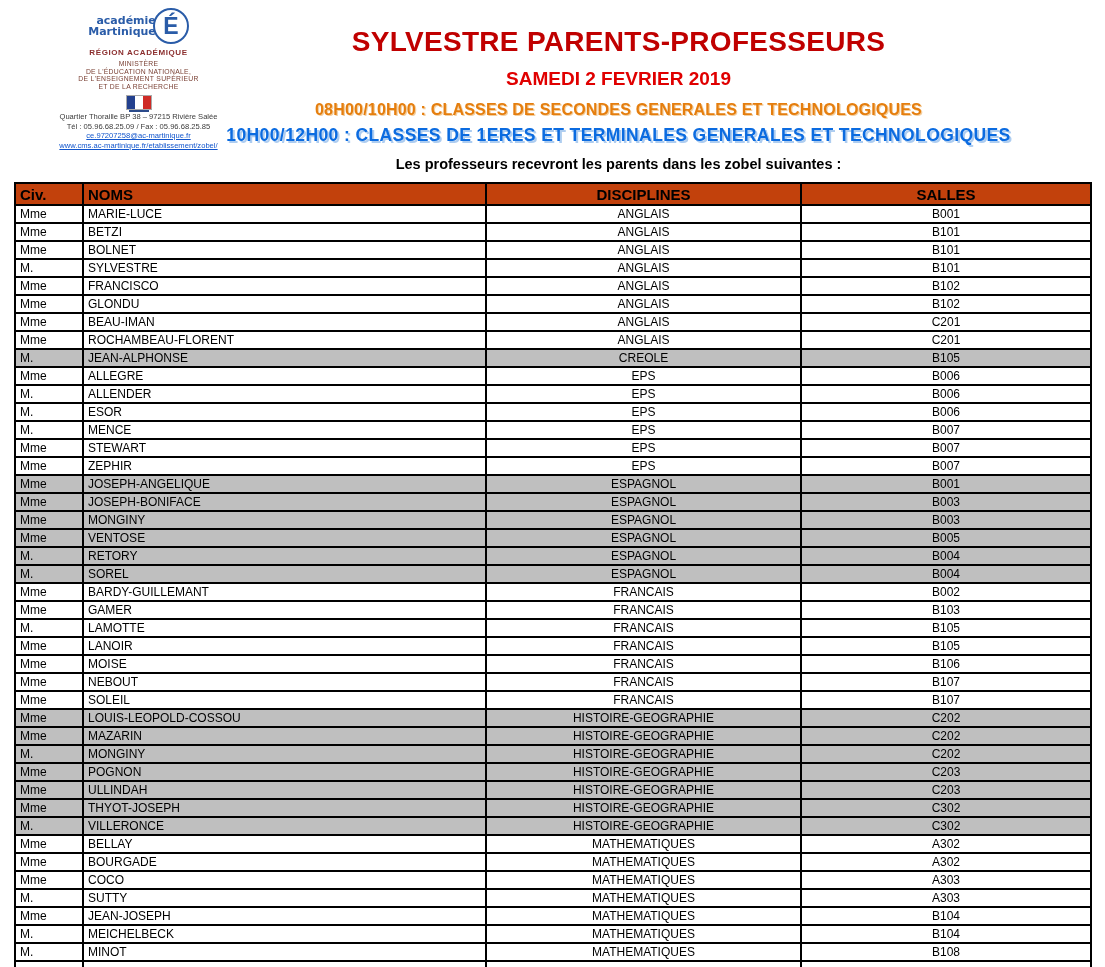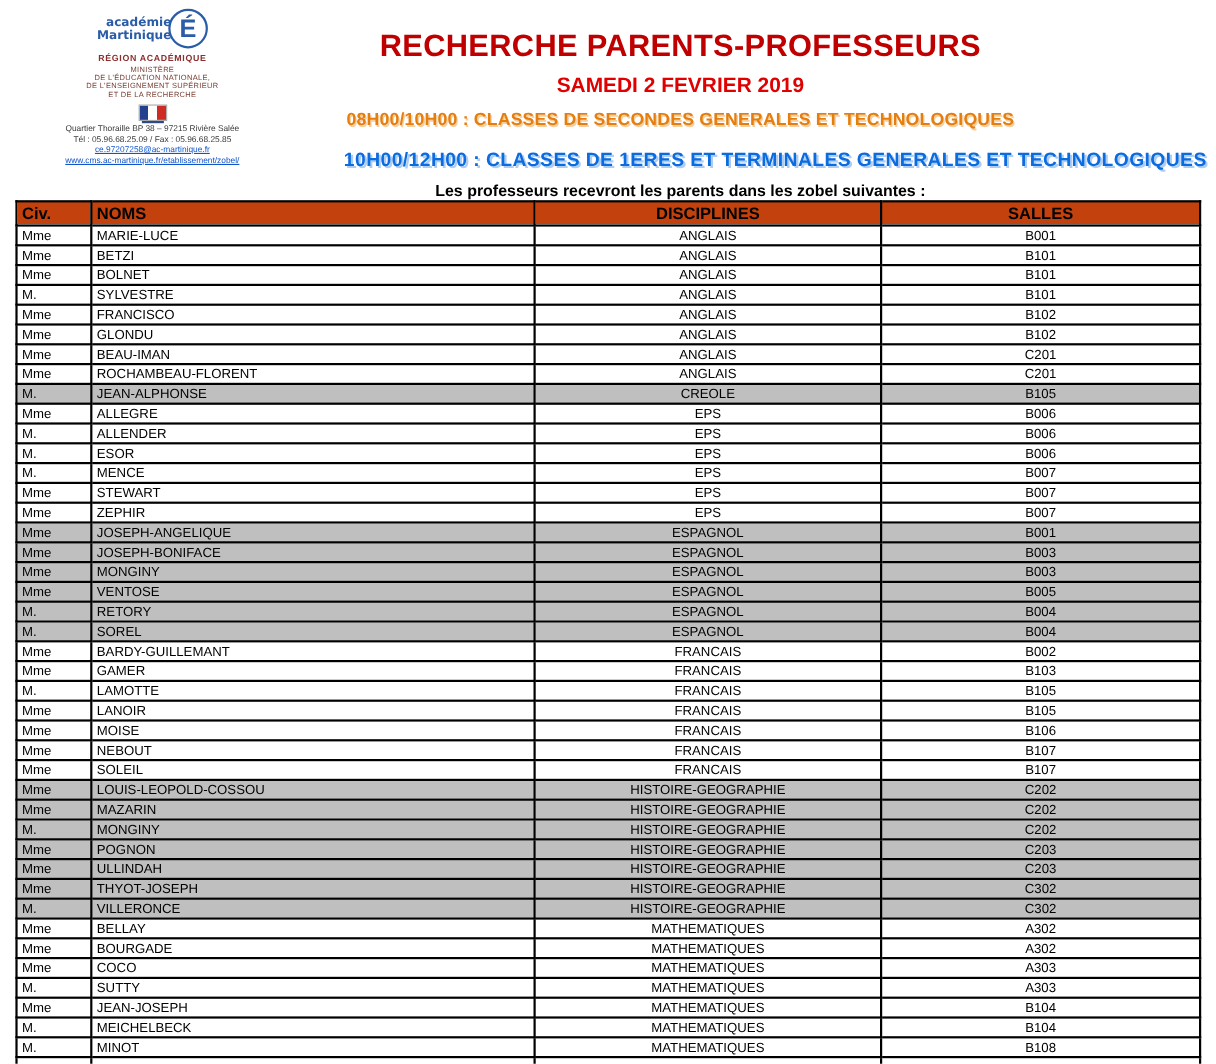--- a/index.html
+++ b/index.html
@@ -30,22 +30,22 @@
   .flag::after { content: ""; position: absolute; left: 2px; right: 2px; bottom: -3px; height: 2px; background: #2a4a8a; }
   .school-name { color: var(--school-blue, #2a5ca8); font-variant: small-caps; font-weight: bold; font-size: 18px; margin-top: 9px; letter-spacing: 0.3px; }
   .school-addr { font-size: 7.6px; color: #3a3a3a; margin-top: 1.5px; line-height: 9px; }
   .school-link { display: block; font-size: 7.6px; color: var(--link-blue, #1155cc); text-decoration: underline; line-height: 9.5px; cursor: pointer; }
 
   .titles { position: absolute; left: 140px; right: 8px; top: 0; text-align: center; }
   .title1 { margin-top: 26px; color: var(--title-red, #c00000); font-size: 28px; font-weight: bold; letter-spacing: 0.3px; }
   .title2 { margin-top: 10px; color: var(--date-red, #e00000); font-size: 19px; font-weight: bold; }
   .session1 { margin-top: 11px; color: var(--session1-orange, #e57e0e); font-size: 16px; font-weight: bold;
               text-shadow: 1.2px 1.2px 0 #f3cfa0; letter-spacing: 0.2px; }
-  .session2 { margin-top: 16px; color: var(--session2-blue, #0b6be0); font-size: 17.5px; font-weight: bold;
-              text-shadow: 2px 2px 0 #aecdf0; letter-spacing: 0.4px; text-align: right; }
+  .session2 { margin-top: 6px; color: var(--session2-blue, #0b6be0); font-size: 17.5px; font-weight: bold;
+              text-shadow: 2px 2px 0 #aecdf0; letter-spacing: 0.4px; }
   .intro { margin-top: 10px; color: #000; font-size: 14.5px; font-weight: bold; }
 
   
   table.roster { position: absolute; left: 14px; top: 182px; width: 1076px;
                  border-collapse: collapse; table-layout: fixed; }
   table.roster th, table.roster td { border: 2px solid #000; overflow: hidden; white-space: nowrap; }
   table.roster th { height: 20px; font-size: 15px; font-weight: bold; padding: 0 4px; background: #c2410c; }
   table.roster td { height: 16px; font-size: 12px; padding: 0 4px; line-height: 16px; background-clip: padding-box; }
   .al { text-align: left; }
   .ac { text-align: center; }
@@ -75,21 +75,21 @@
         <div>ET DE LA RECHERCHE</div>
       </div>
       <div class="flag"></div>
       <div class="school-addr">Quartier Thoraille BP 38 – 97215 Rivière Salée</div>
       <div class="school-addr">Tél : 05.96.68.25.09 / Fax : 05.96.68.25.85</div>
       <a class="school-link">ce.97207258@ac-martinique.fr</a>
       <a class="school-link">www.cms.ac-martinique.fr/etablissement/zobel/</a>
     </div>
 
     <div class="titles">
-      <div class="title1">RECHERCHE PARENTS-PROFESSEURS</div>
+      <div class="title1">SYLVESTRE PARENTS-PROFESSEURS</div>
       <div class="title2">SAMEDI 2 FEVRIER 2019</div>
       <div class="session1">08H00/10H00 : CLASSES DE SECONDES GENERALES ET TECHNOLOGIQUES</div>
       <div class="session2">10H00/12H00  : CLASSES DE 1ERES ET TERMINALES GENERALES ET TECHNOLOGIQUES</div>
       <div class="intro">Les professeurs recevront les parents dans les zobel suivantes :</div>
     </div>
 
   </div>
 
   <table class="roster">
     <colgroup>

